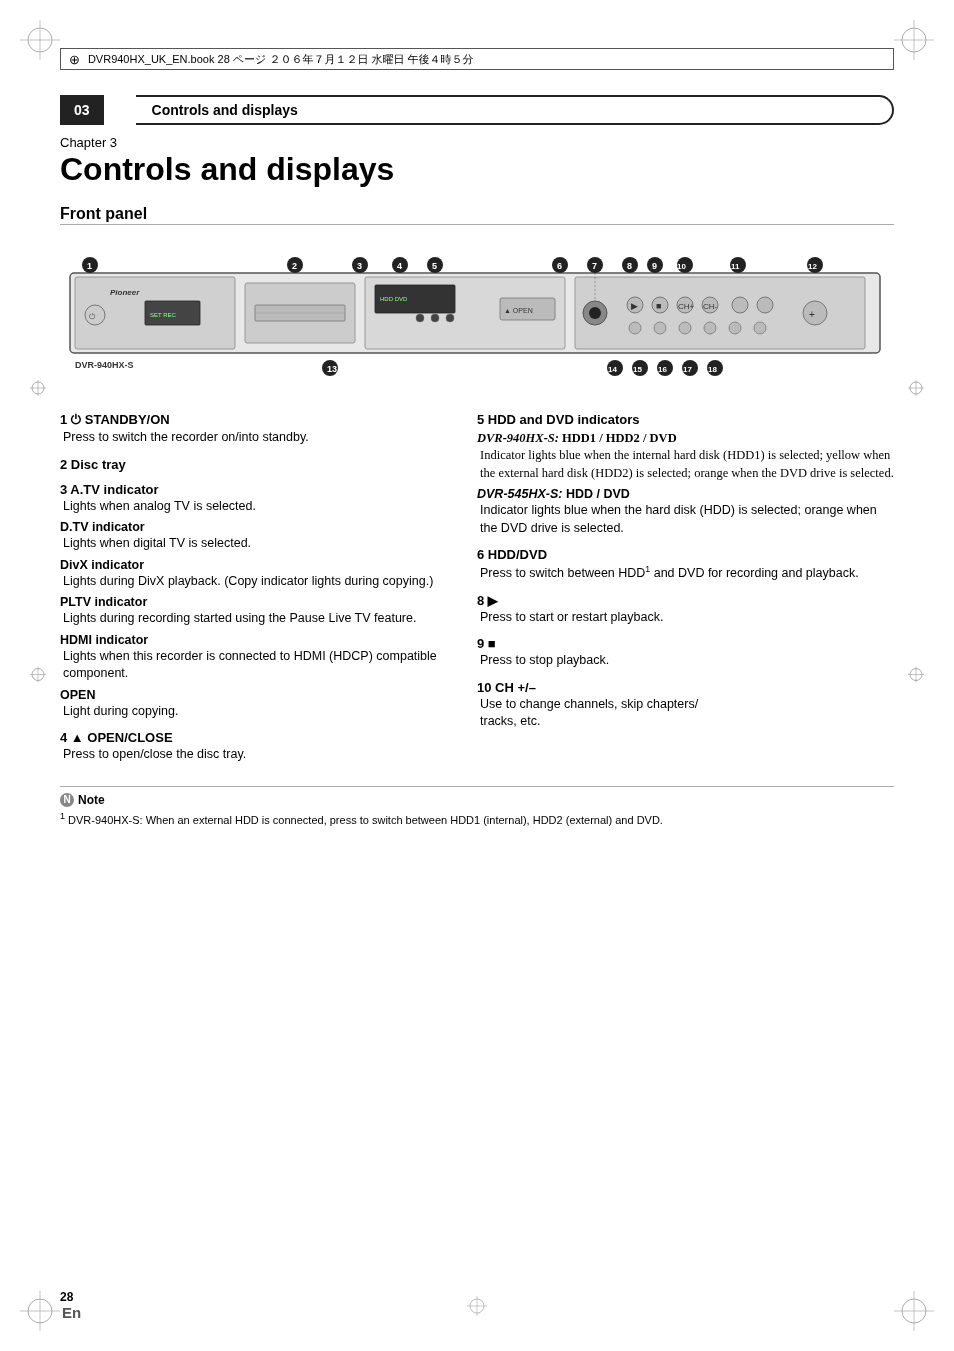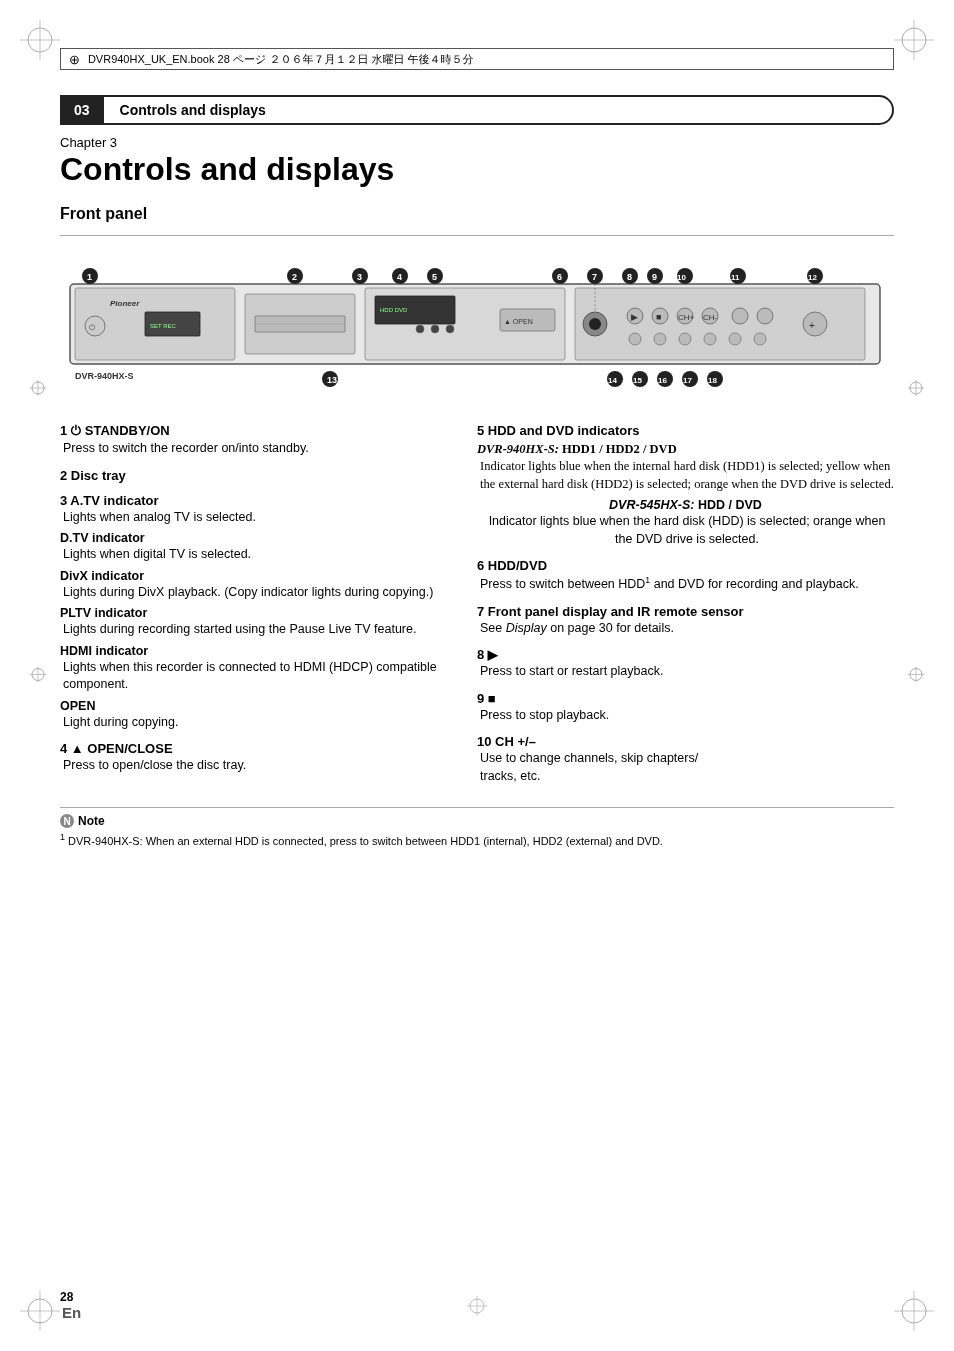--- a/index.html
+++ b/index.html
@@ -53,20 +53,21 @@
     }
     
     .chapter-header-pill {
       position: absolute;
       top: 90px;
       left: 60px;
       right: 60px;
       height: 40px;
       display: flex;
       align-items: center;
+      gap: 32px;
     }
     .chapter-num-box {
       background: #222;
       color: #fff;
       font-size: 14px;
       font-weight: bold;
       padding: 0 14px;
       height: 30px;
       display: flex;
       align-items: center;
@@ -106,21 +107,21 @@
       font-weight: bold;
       margin-bottom: 18px;
       line-height: 1.1;
     }
 
     .section-title {
       font-size: 16px;
       font-weight: bold;
       margin-bottom: 8px;
       border-bottom: 1px solid #aaa;
-      padding-bottom: 12px;
+      padding-bottom: 1px;
     }
 
     
     .front-panel-diagram {
       width: 100%;
       margin-bottom: 16px;
       position: relative;
     }
 
     .front-panel-diagram svg {
@@ -494,35 +495,31 @@
       </div>
 
       <div class="desc-col">
 
         <div class="desc-item">
           <span class="item-num">5 </span><span class="item-title">HDD and DVD indicators</span>
           <div style="margin-top:4px;font-family:Liberation Serif, serif;">
             <div class="item-italic">DVR-940HX-S: <span style="font-style:normal;font-weight:bold;">HDD1 / HDD2 / DVD</span></div>
             <div class="item-body">Indicator lights blue when the internal hard disk (HDD1) is selected; yellow when the external hard disk (HDD2) is selected; orange when the DVD drive is selected.</div>
           </div>
-          <div style="margin-top:5px;text-align:center;">
+          <div style="margin-top:5px;">
             <div class="item-italic">DVR-545HX-S: <span style="font-style:normal;font-weight:bold;">HDD / DVD</span></div>
             <div class="item-body">Indicator lights blue when the hard disk (HDD) is selected; orange when the DVD drive is selected.</div>
           </div>
         </div>
 
         <div class="desc-item">
           <span class="item-num">6 </span><span class="item-title">HDD/DVD</span>
           <div class="item-body">Press to switch between HDD<sup>1</sup> and DVD for recording and playback.</div>
         </div>
 
-        <div class="desc-item">
-          <span class="item-num">7 </span><span class="item-title">Front panel display and IR remote sensor</span>
-          <div class="item-body">See <em>Display</em> on page 30 for details.</div>
-        </div>
 
         <div class="desc-item">
           <span class="item-num">8 ▶</span>
           <div class="item-body">Press to start or restart playback.</div>
         </div>
 
         <div class="desc-item">
           <span class="item-num">9 ■</span>
           <div class="item-body">Press to stop playback.</div>
         </div>

